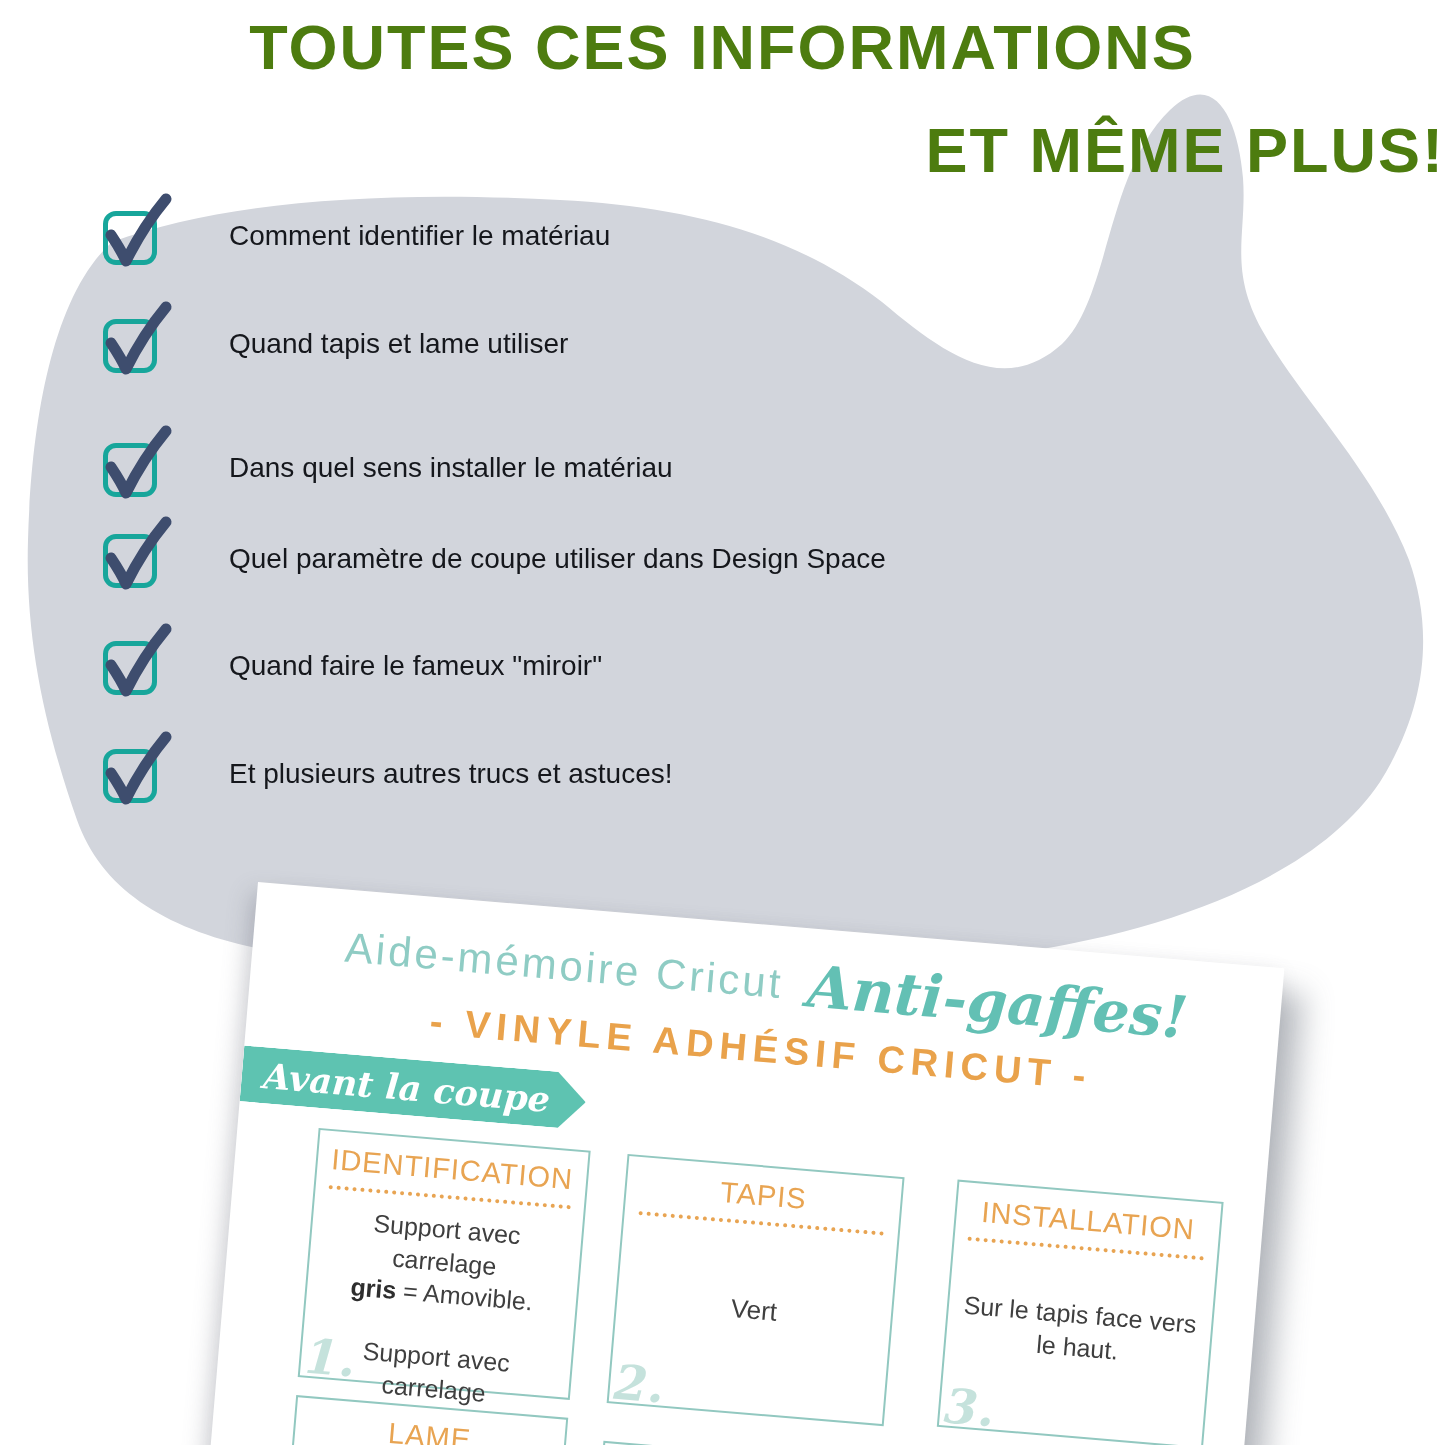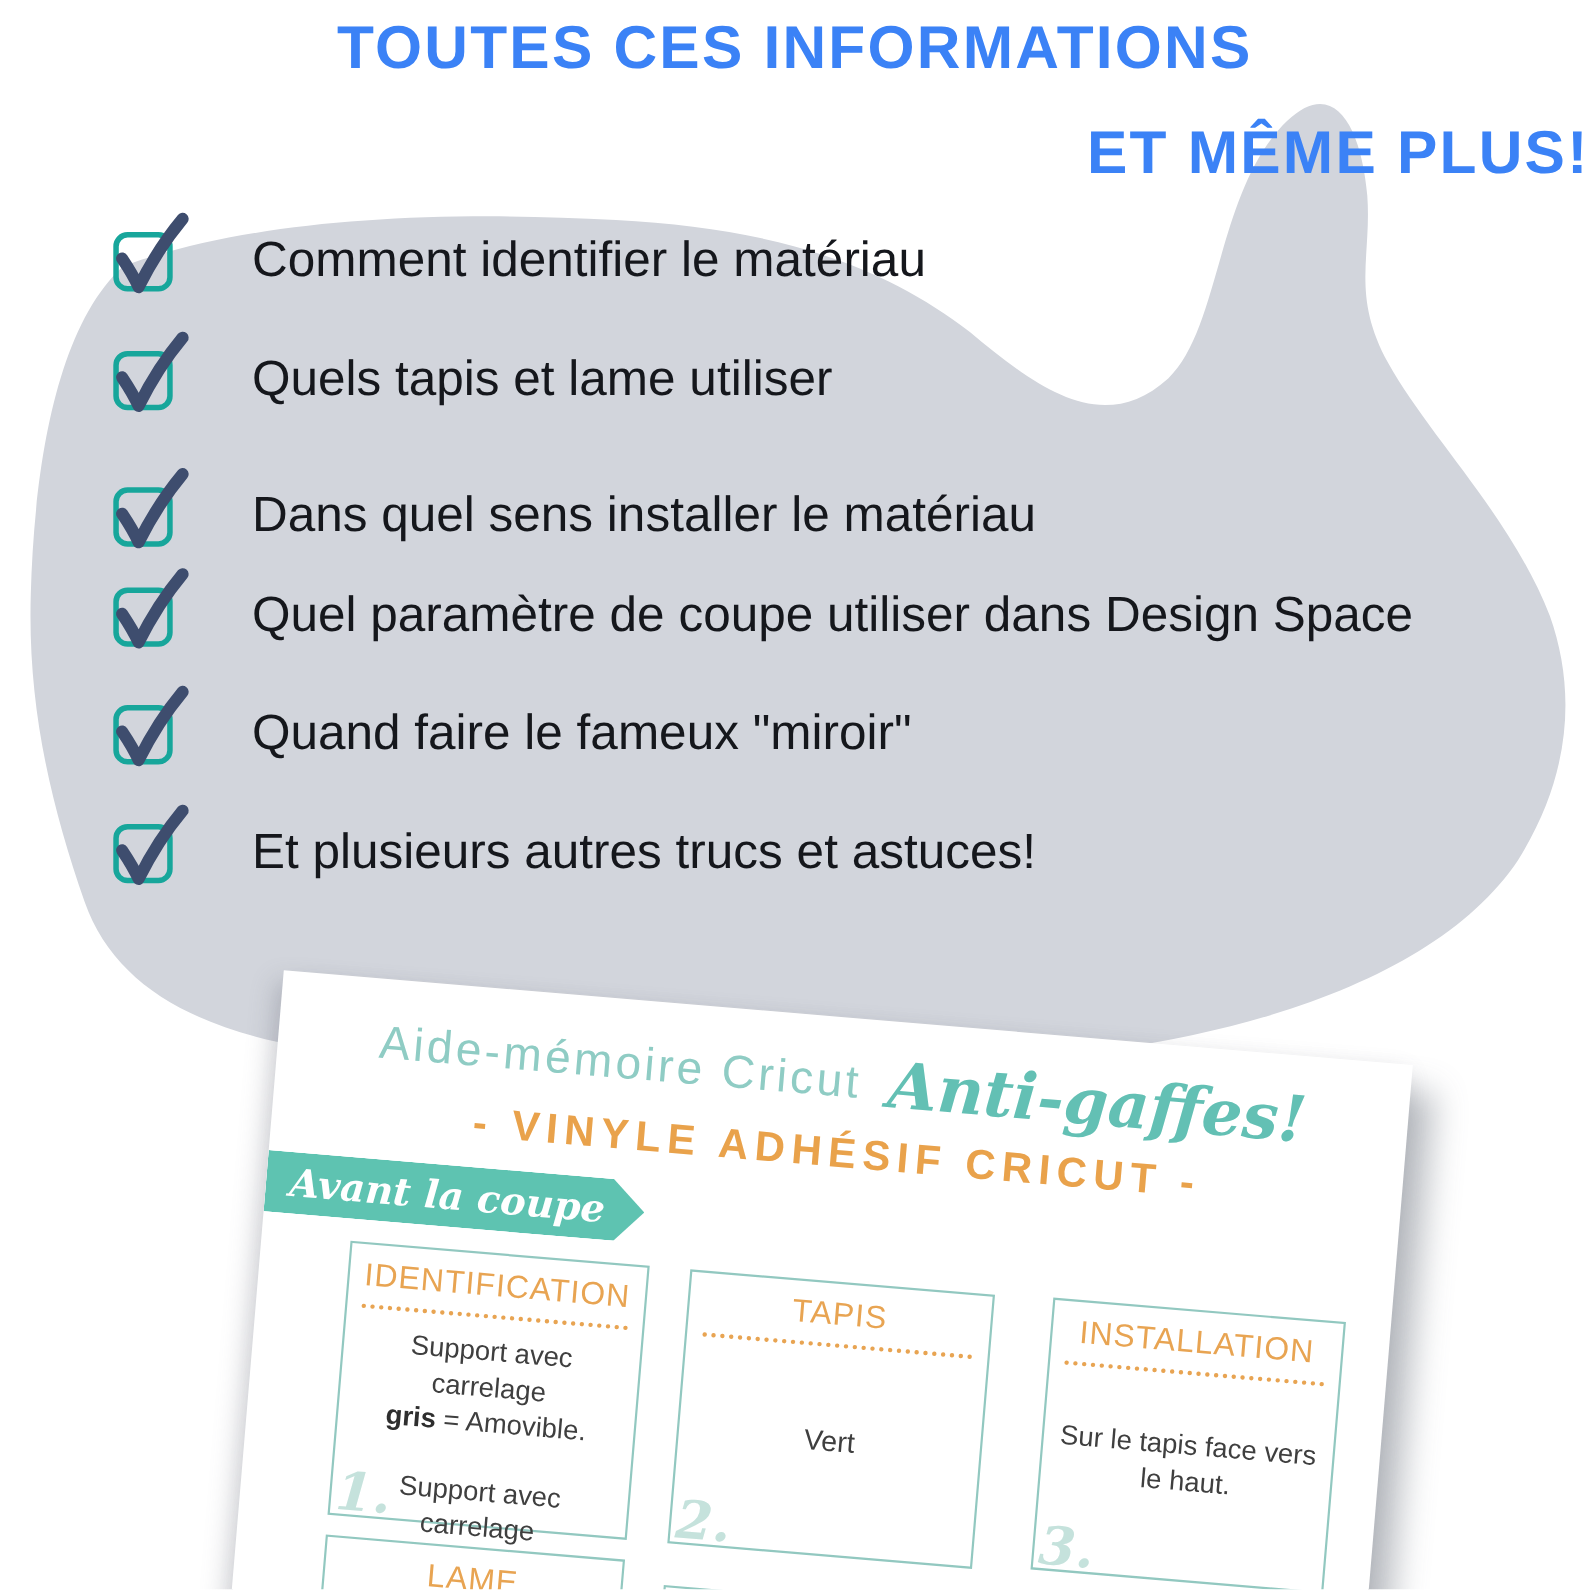--- a/index.html
+++ b/index.html
@@ -5,34 +5,34 @@
   html,body{margin:0;padding:0;background:#ffffff;}
   .stage{
     position:relative;width:1445px;height:1445px;overflow:hidden;
     font-family:"Liberation Sans",sans-serif;background:#ffffff;
   }
   
   .blob{position:absolute;left:0;top:0;z-index:0;}
   
   .page-title{
     position:absolute;top:16px;left:0;width:100%;z-index:3;
-    text-align:center;color:#3b82f6;font-weight:700;
-    font-size:55px;letter-spacing:2px;line-height:1.0;
+    text-align:center;color:#4d7c0f;font-weight:700;
+    font-size:63px;letter-spacing:2px;line-height:1.0;
   }
   .page-title .t2{margin-top:40px;text-align:right;}
   
   .check-row{position:absolute;left:103px;z-index:3;display:flex;align-items:flex-start;}
   .cbx-wrap{position:relative;width:54px;height:54px;flex:0 0 auto;}
   .cbx{
     position:absolute;left:0;top:4px;width:44px;height:44px;
     border:5px solid #17a69b;border-radius:13px;background:transparent;
   }
   .cbx-wrap svg{position:absolute;left:-2px;top:-18px;overflow:visible;}
   .check-label{
-    margin-left:72px;font-size:45px;color:#15171c;font-weight:500;
+    margin-left:72px;font-size:28px;color:#15171c;font-weight:500;
     line-height:58px;white-space:nowrap;
   }
   
   .paper{
     position:absolute;left:258px;top:882px;width:1030px;height:740px;
     background:#ffffff;z-index:2;
     transform:rotate(4.8deg);transform-origin:0 0;
     box-shadow:22px 24px 30px rgba(105,110,122,.45), -6px 10px 22px rgba(105,110,122,.30);
   }
   .paper-header{position:absolute;top:24px;left:0;width:100%;text-align:center;white-space:nowrap;}
@@ -123,21 +123,21 @@
       </span>
     <span class="check-label">Comment identifier le matériau</span>
   </div>
   <div class="check-row" style="top:315px">
     <span class="cbx-wrap">
         <span class="cbx"></span>
       <svg width="72" height="80" viewBox="0 0 72 80">
         <path d="M10 46 C 16 55 21 63 25 72 C 37 48 50 28 65 10" fill="none" stroke="#3e4d6e" stroke-width="11" stroke-linecap="round" stroke-linejoin="round"></path>
       </svg>
       </span>
-    <span class="check-label">Quels tapis et lame utiliser</span>
+    <span class="check-label">Quand tapis et lame utiliser</span>
   </div>
   <div class="check-row" style="top:439px">
     <span class="cbx-wrap">
         <span class="cbx"></span>
       <svg width="72" height="80" viewBox="0 0 72 80">
         <path d="M10 46 C 16 55 21 63 25 72 C 37 48 50 28 65 10" fill="none" stroke="#3e4d6e" stroke-width="11" stroke-linecap="round" stroke-linejoin="round"></path>
       </svg>
       </span>
     <span class="check-label">Dans quel sens installer le matériau</span>
   </div>

